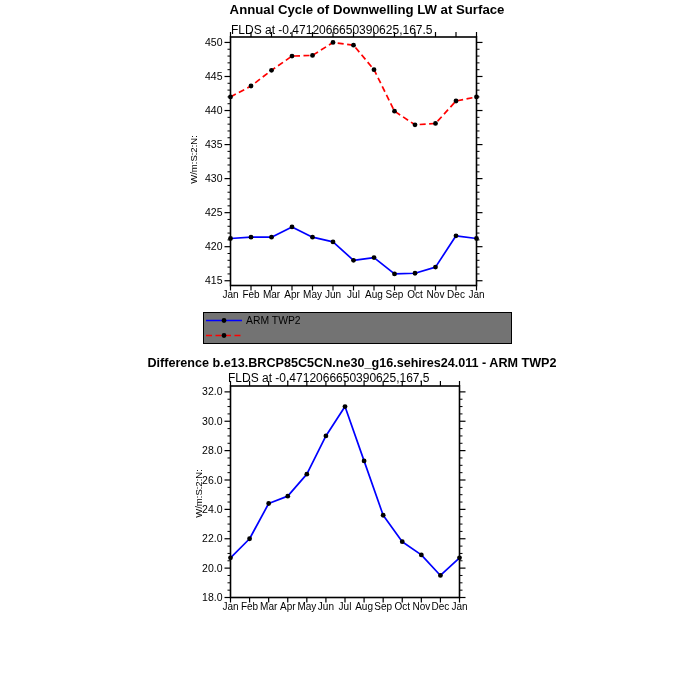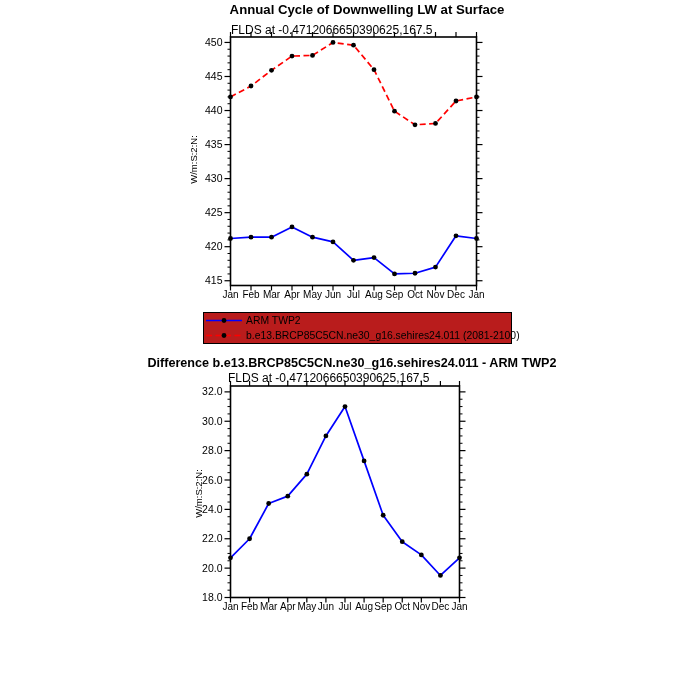--- a/index.html
+++ b/index.html
@@ -26,21 +26,21 @@
     position: absolute; width: 120px; text-align: center;
     font-size: 9.5px; color: #000; white-space: nowrap;
     transform: rotate(-90deg);
   }
   #ylab1 { left: 133px; top: 154px; }
   #ylab2 { left: 138px; top: 488px; }
   #plots { position: absolute; left: 0; top: 0; }
   .legend {
     position: absolute; left: 203px; top: 312px;
     width: 309px; height: 32px;
-    border: 1px solid #000; background: #b91c1c;
+    border: 1px solid #000; background: #737373;
     box-sizing: border-box;
   }
   .legend-row {
     display: flex; align-items: center; height: 15px; padding-left: 1px;
   }
   .legend-row span {
     font-size: 10.4px; color: #000; white-space: nowrap; margin-left: 1px;
   }
   .legend-sample { flex: 0 0 40px; }
 </style>
@@ -330,21 +330,20 @@
         <line x1="1" y1="6.5" x2="37" y2="6.5" stroke-width="1.7" stroke="#0000ff"></line>
         <circle cx="19" cy="6.5" r="2.4" fill="#000000"></circle>
       </svg>
       <span>ARM TWP2</span>
     </div>
     <div class="legend-row">
       <svg class="legend-sample" width="40" height="13">
         <line x1="1" y1="6.5" x2="37" y2="6.5" stroke-width="1.7" stroke-dasharray="6 3.5" stroke="#ff0000"></line>
         <circle cx="19" cy="6.5" r="2.4" fill="#000000"></circle>
       </svg>
-      <span>b.e13.BRCP85C5CN.ne30_g16.sehires24.011 (2081-2100)</span>
     </div>
   </div>
 
   <div id="title2" class="chart-title">Difference b.e13.BRCP85C5CN.ne30_g16.sehires24.011 - ARM TWP2</div>
   <div id="subtitle2" class="chart-subtitle">FLDS at -0.4712066650390625,167.5</div>
   <div id="ylab2" class="ylab">W/m:S:2:N:</div>
 
 </div>
 
 </body></html>

